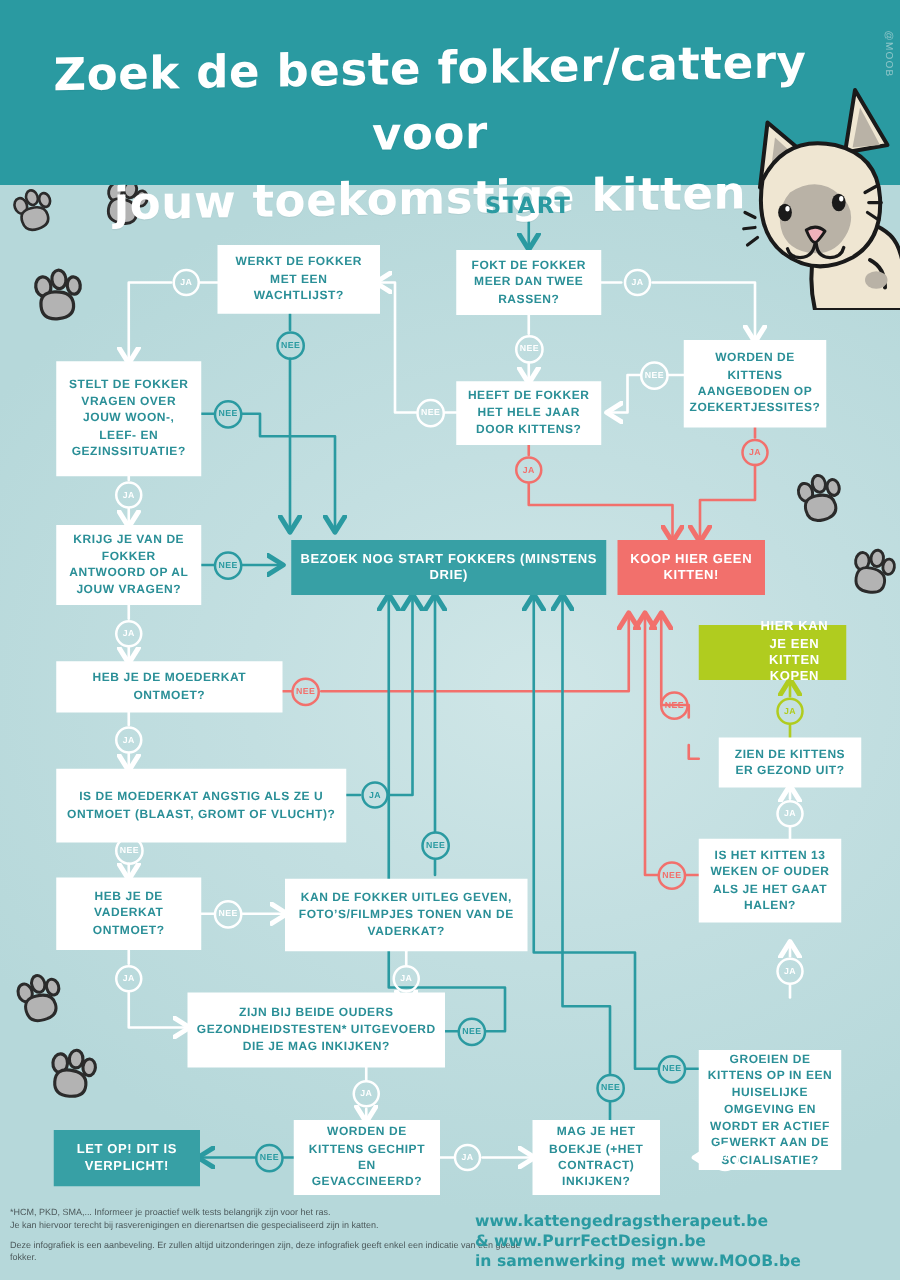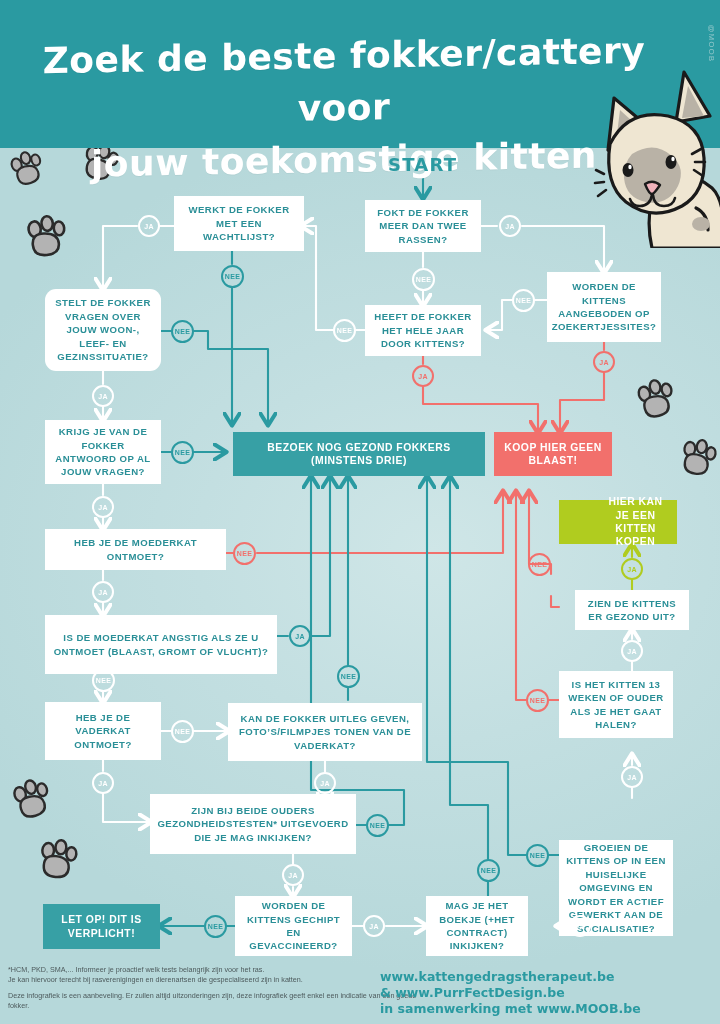--- a/index.html
+++ b/index.html
@@ -379,21 +379,21 @@
   <div class="start-label" style="left:388px;top:154px;">START</div>
 
   <div class="node" style="left:365px;top:200px;width:116px;height:52px;">FOKT DE FOKKER MEER DAN TWEE RASSEN?</div>
 
   <div class="node" style="left:174px;top:196px;width:130px;height:55px;">WERKT DE FOKKER MET EEN WACHTLIJST?</div>
 
   <div class="node" style="left:547px;top:272px;width:114px;height:70px;">WORDEN DE KITTENS AANGEBODEN OP ZOEKERTJESSITES?</div>
 
   <div class="node" style="left:365px;top:305px;width:116px;height:51px;">HEEFT DE FOKKER HET HELE JAAR DOOR KITTENS?</div>
 
-  <div class="node" style="left:45px;top:289px;width:116px;height:82px;border-radius:11px;">STELT DE FOKKER VRAGEN OVER JOUW WOON-, LEEF- EN GEZINSSITUATIE?</div>
+  <div class="node" style="left:45px;top:289px;width:116px;height:92px;">STELT DE FOKKER VRAGEN OVER JOUW WOON-, LEEF- EN GEZINSSITUATIE?</div>
 
   <div class="node" style="left:45px;top:420px;width:116px;height:64px;">KRIJG JE VAN DE FOKKER ANTWOORD OP AL JOUW VRAGEN?</div>
 
   <div class="node" style="left:45px;top:529px;width:181px;height:41px;">HEB JE DE MOEDERKAT ONTMOET?</div>
 
   <div class="node" style="left:45px;top:615px;width:232px;height:59px;">IS DE MOEDERKAT ANGSTIG ALS ZE U ONTMOET (BLAAST, GROMT OF VLUCHT)?</div>
 
   <div class="node" style="left:45px;top:702px;width:116px;height:58px;">HEB JE DE VADERKAT ONTMOET?</div>
 
   <div class="node" style="left:228px;top:703px;width:194px;height:58px;">KAN DE FOKKER UITLEG GEVEN, FOTO’S/FILMPJES TONEN VAN DE VADERKAT?</div>
@@ -403,23 +403,23 @@
   <div class="node" style="left:235px;top:896px;width:117px;height:60px;">WORDEN DE KITTENS GECHIPT EN GEVACCINEERD?</div>
 
   <div class="node" style="left:426px;top:896px;width:102px;height:60px;">MAG JE HET BOEKJE (+HET CONTRACT) INKIJKEN?</div>
 
   <div class="node" style="left:559px;top:840px;width:114px;height:96px;">GROEIEN DE KITTENS OP IN EEN HUISELIJKE OMGEVING EN WORDT ER ACTIEF GEWERKT AAN DE SOCIALISATIE?</div>
 
   <div class="node" style="left:559px;top:671px;width:114px;height:67px;">IS HET KITTEN 13 WEKEN OF OUDER ALS JE HET GAAT HALEN?</div>
 
   <div class="node" style="left:559px;top:590px;width:114px;height:40px;margin-left:16px;">ZIEN DE KITTENS ER GEZOND UIT?</div>
 
-  <div class="node teal" style="left:233px;top:432px;width:252px;height:44px;">BEZOEK NOG GEZOND FOKKERS (MINSTENS DRIE)</div>
-
-  <div class="node red" style="left:494px;top:432px;width:118px;height:44px;">KOOP HIER GEEN BLAAST!</div>
+  <div class="node teal" style="left:233px;top:432px;width:252px;height:44px;">BEZOEK NOG START FOKKERS (MINSTENS DRIE)</div>
+
+  <div class="node red" style="left:494px;top:432px;width:118px;height:44px;">KOOP HIER GEEN KITTEN!</div>
 
   <div class="node green" style="left:559px;top:500px;width:118px;height:44px;padding-left:41px;">HIER KAN JE EEN KITTEN KOPEN</div>
 
   <div class="node teal" style="left:43px;top:904px;width:117px;height:45px;">LET OP! DIT IS VERPLICHT!</div>
 
   <div class="badge ja w" style="left:499px;top:215px;">JA</div>
   <div class="badge nee w" style="left:412px;top:268px;">NEE</div>
   <div class="badge nee w" style="left:512px;top:289px;">NEE</div>
   <div class="badge ja r" style="left:593px;top:351px;">JA</div>
   <div class="badge ja r" style="left:412px;top:365px;">JA</div>

